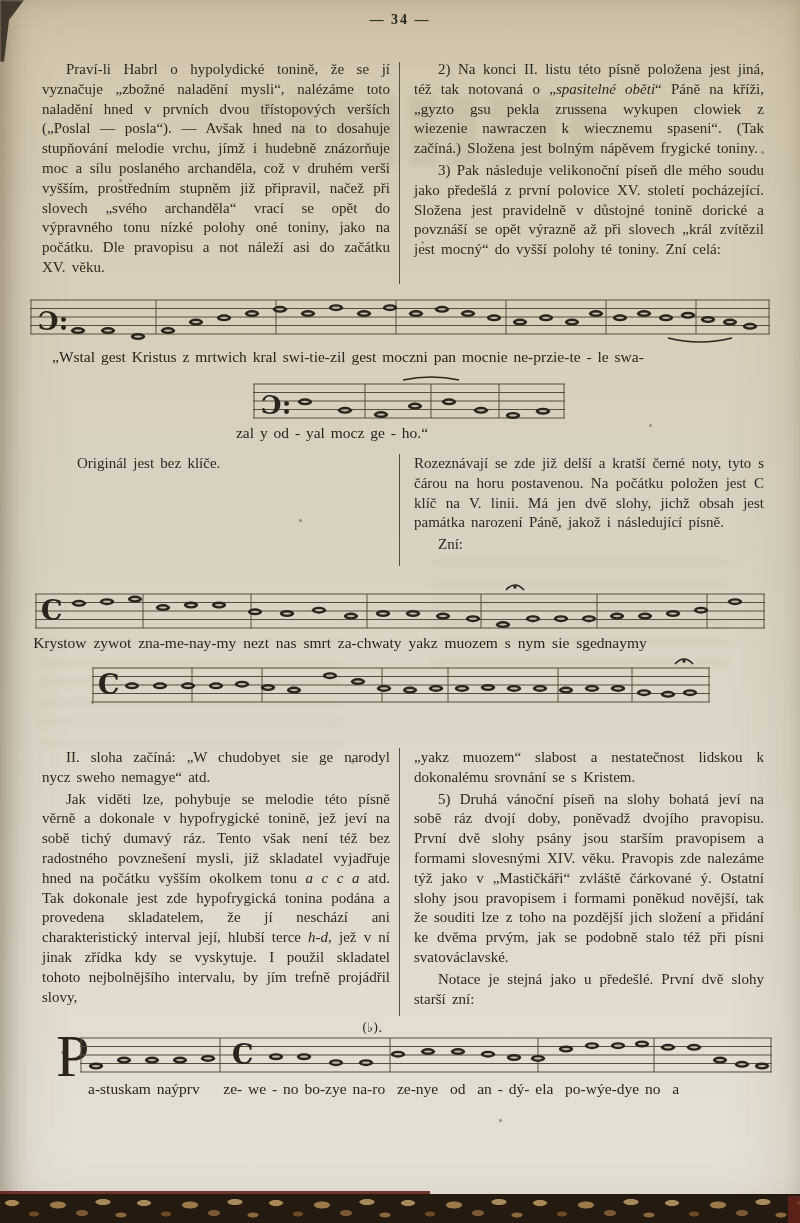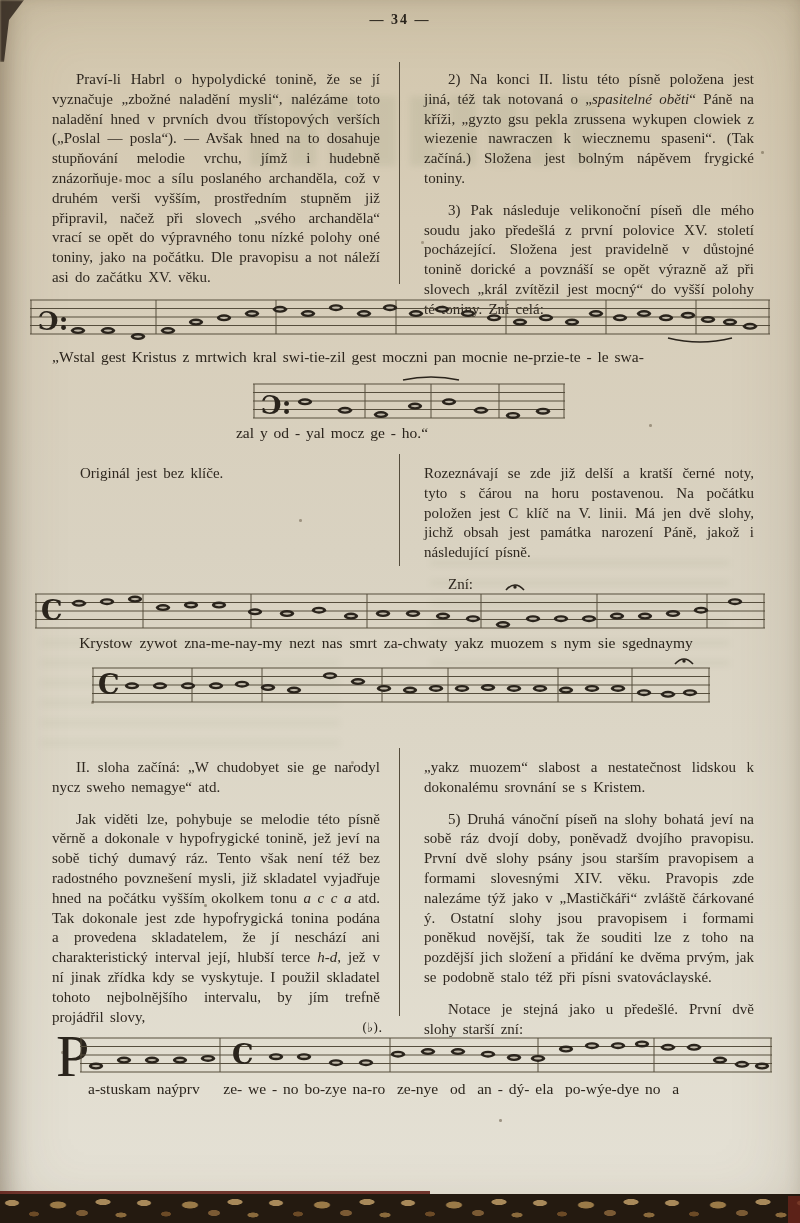--- a/index.html
+++ b/index.html
@@ -22,36 +22,36 @@
   .ghost{position:absolute;filter:blur(3px);pointer-events:none;}
   .g1{left:250px;top:96px;width:360px;height:70px;opacity:.10;
       background:repeating-linear-gradient(90deg,#6d7a55 0 26px,transparent 26px 40px);}
   .g2{left:430px;top:560px;width:300px;height:120px;opacity:.07;
       background:repeating-linear-gradient(180deg,#6d7a55 0 6px,transparent 6px 20px);}
   .g3{left:40px;top:640px;width:300px;height:110px;opacity:.06;
       background:repeating-linear-gradient(180deg,#6d7a55 0 6px,transparent 6px 20px);}
   .pagenum{position:absolute;left:0;top:12px;width:100%;text-align:center;
     font-weight:bold;font-size:14px;letter-spacing:2px;color:#2a241c;}
   .col{position:absolute;text-align:justify;font-size:15px;line-height:19.8px;word-spacing:2.5px;}
-  .col p{margin:12px;text-indent:24px;}
+  .col p{margin:2px;text-indent:24px;}
   .cL1{left:40px;top:58px;width:352px;}
   .cR1{left:412px;top:58px;width:354px;}
-  .cL2{left:44px;top:452px;width:352px;}
+  .cL2{left:51px;top:452px;width:352px;}
   .cR2{left:412px;top:452px;width:354px;}
   .cL3{left:40px;top:746px;width:352px;}
   .cR3{left:412px;top:746px;width:354px;}
   .vrule{position:absolute;left:399px;width:1px;background:#544c3c;}
   .v1{top:62px;height:222px;} .v2{top:454px;height:112px;} .v3{top:748px;height:268px;}
   .staff{position:absolute;}
   .st1{left:30px;top:292px;} .st2{left:253px;top:372px;} .st3{left:35px;top:578px;}
   .st4{left:92px;top:652px;} .st5{left:80px;top:1022px;}
   .lyric{position:absolute;font-size:15.5px;color:#2b241c;word-spacing:2px;white-space:nowrap;}
   .ly1{left:52px;top:348px;}
   .ly2{left:0;top:424px;width:664px;text-align:center;}
-  .ly3{left:0;top:634px;width:680px;text-align:center;word-spacing:3px;margin-left:46px;}
+  .ly3{left:0;top:634px;width:680px;text-align:center;word-spacing:3px;}
   .ly4{left:0;top:710px;width:800px;text-align:center;}
   .ly5{left:88px;top:1080px;white-space:pre;}
   .initial{position:absolute;left:56px;top:1026px;font-size:60px;line-height:1;color:#2a241c;}
   .clef{font-family:"DejaVu Serif","Liberation Serif",serif;font-weight:bold;fill:#2a241c;}
   .clef.bass{font-size:26px;} .clef.cclef{font-size:27px;}
   .flat{font-family:"DejaVu Serif",serif;font-size:13px;fill:#2a241c;}
   .marble{position:absolute;left:0;top:1194px;width:800px;height:29px;
     background:
       radial-gradient(ellipse 14px 6px at 12px 9px,#a8895a 0 45%,transparent 55%),
       radial-gradient(ellipse 10px 5px at 34px 20px,#6b4a26 0 45%,transparent 55%),

